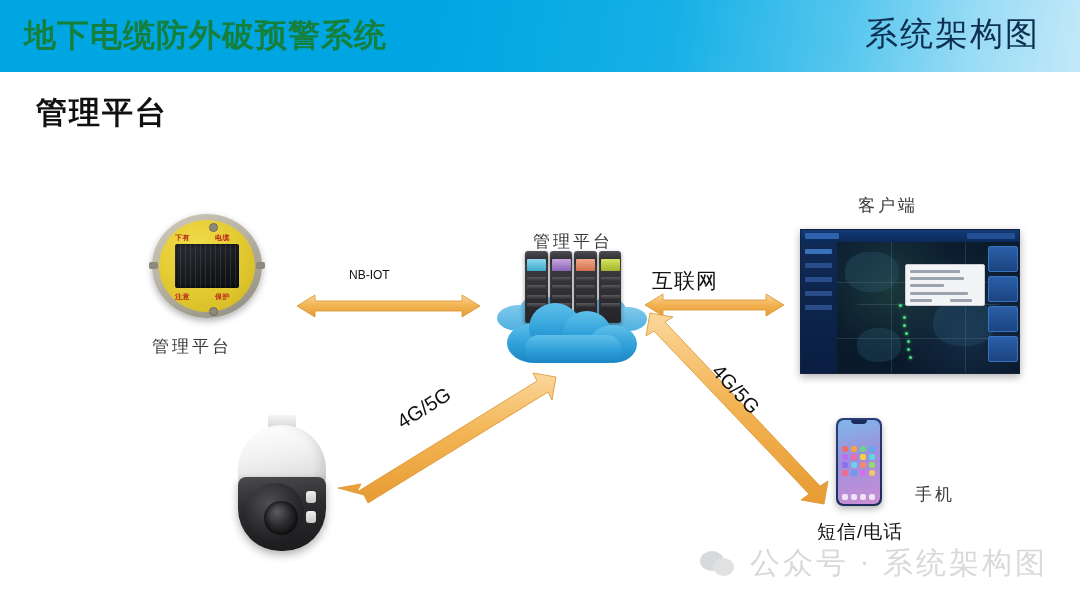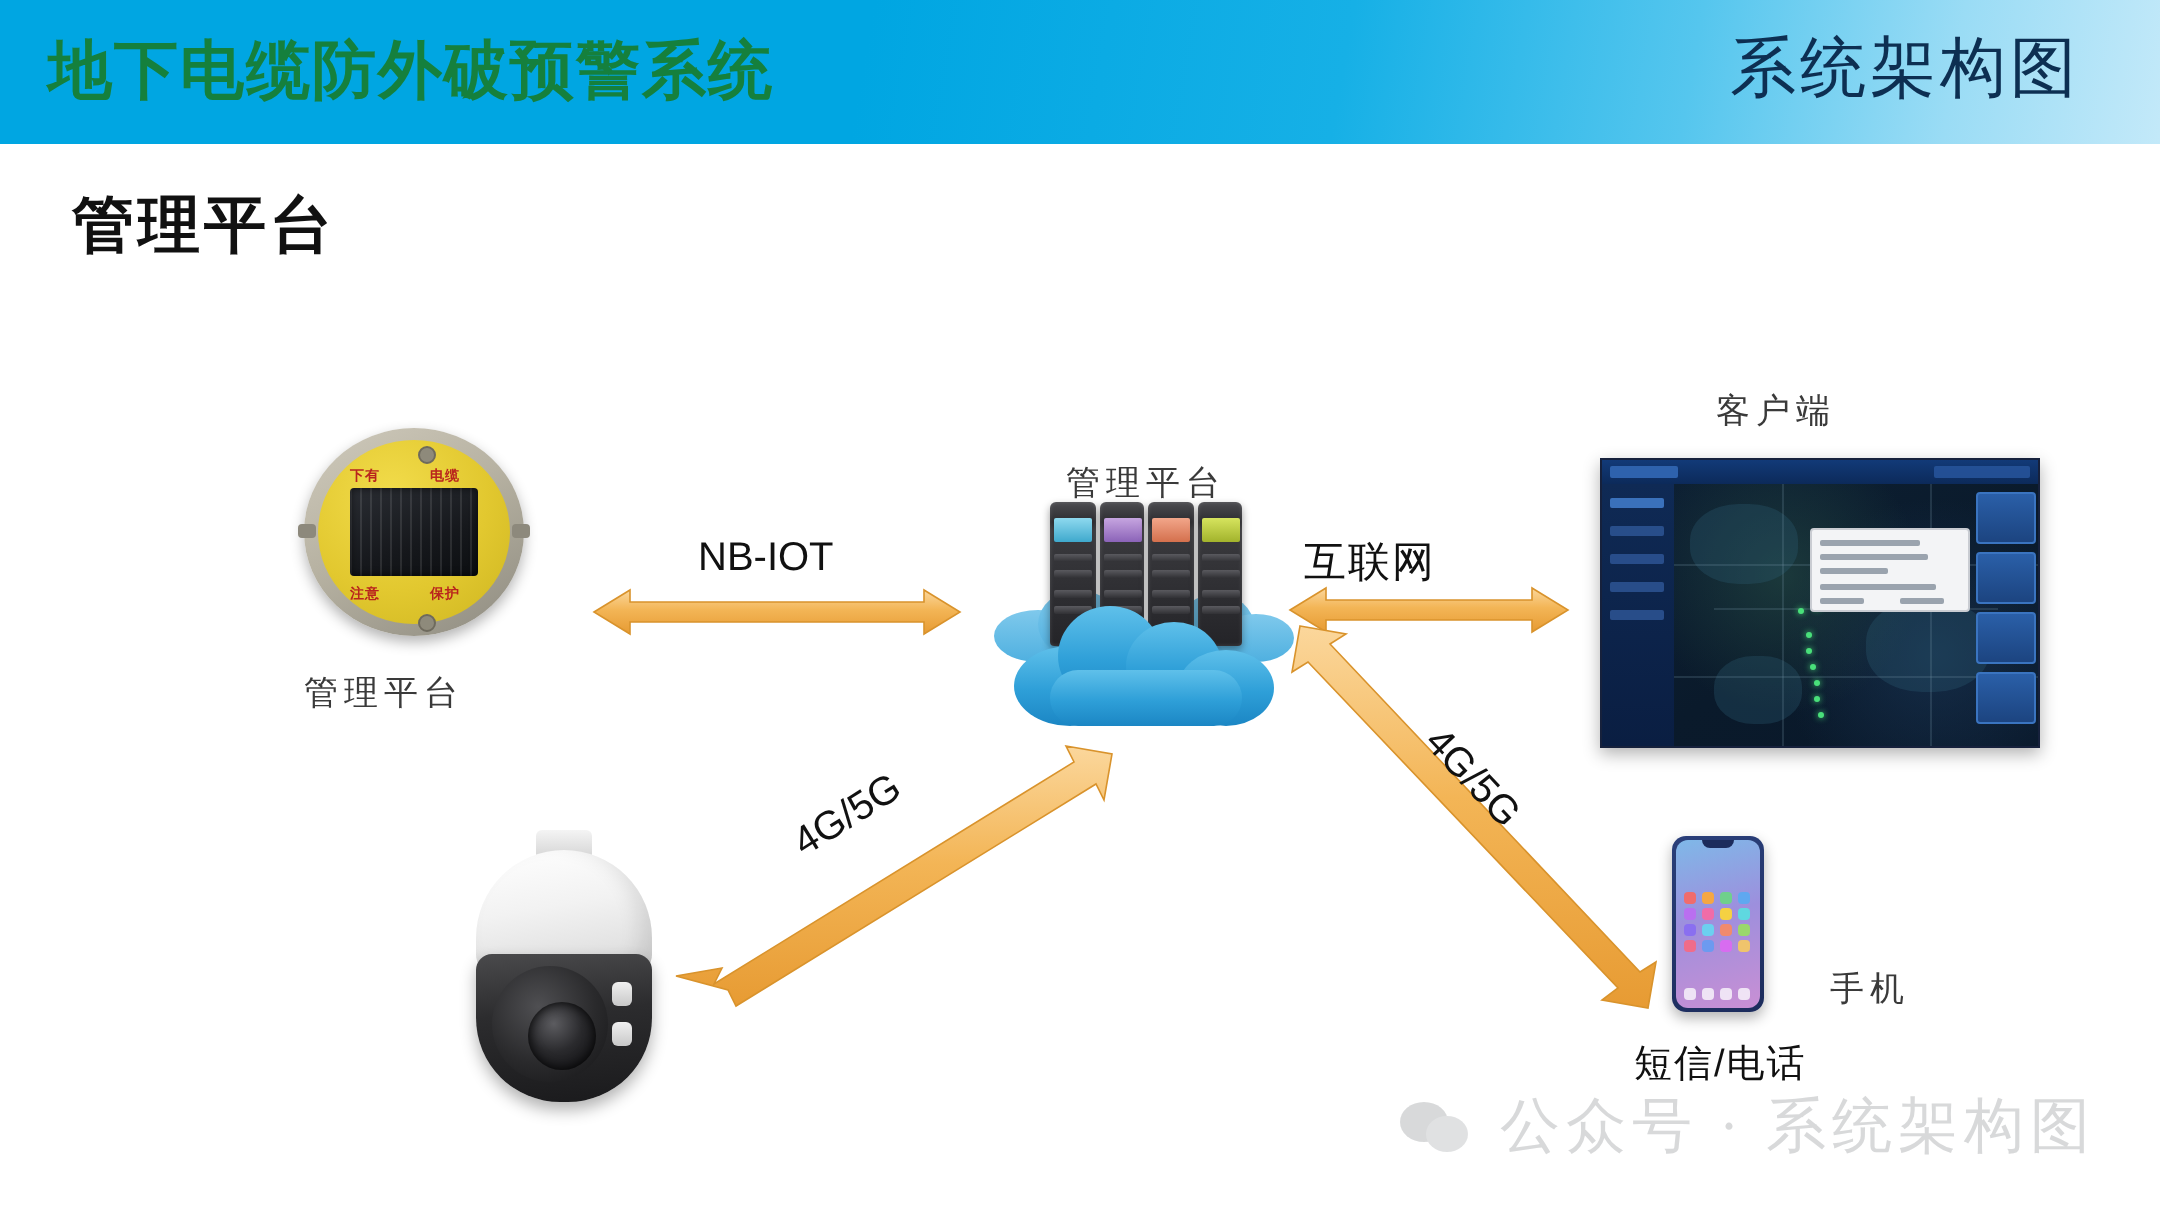--- a/index.html
+++ b/index.html
@@ -634,21 +634,21 @@
 
   <g>
     <polygon fill="url(#agrad)" stroke="#d9932c" stroke-width="0.8" points="338,488 361,484 357,492 537,381 533,373 556,377 552,400 548,392 368,503 364,495"></polygon>
   </g>
 
   <g>
     <polygon fill="url(#agrad)" stroke="#d9932c" stroke-width="0.8" points="650,313 673,317 665,322 820,486 828,481 824,504 801,500 809,494 654,331 646,336"></polygon>
   </g>
 </svg>
 
-<div class="link-label" style="left:349px; top:268px; font-size:20px;">NB-IOT</div>
+<div class="link-label" style="left:349px; top:268px; font-size:12px;">NB-IOT</div>
 <div class="link-label cn" style="left:652px; top:267px; font-size:21px;">互联网</div>
 <div class="link-label" style="left:393px; top:414px; font-size:20px; transform:rotate(-32deg); transform-origin:left top;">4G/5G</div>
 <div class="link-label" style="left:724px; top:360px; font-size:20px; transform:rotate(47deg); transform-origin:left top;">4G/5G</div>
 
 <div class="watermark">
   <div class="wm-icon">
     <div class="b1"></div>
     <div class="b2"></div>
   </div>
   <div class="wm-text">公众号 · 系统架构图</div>

